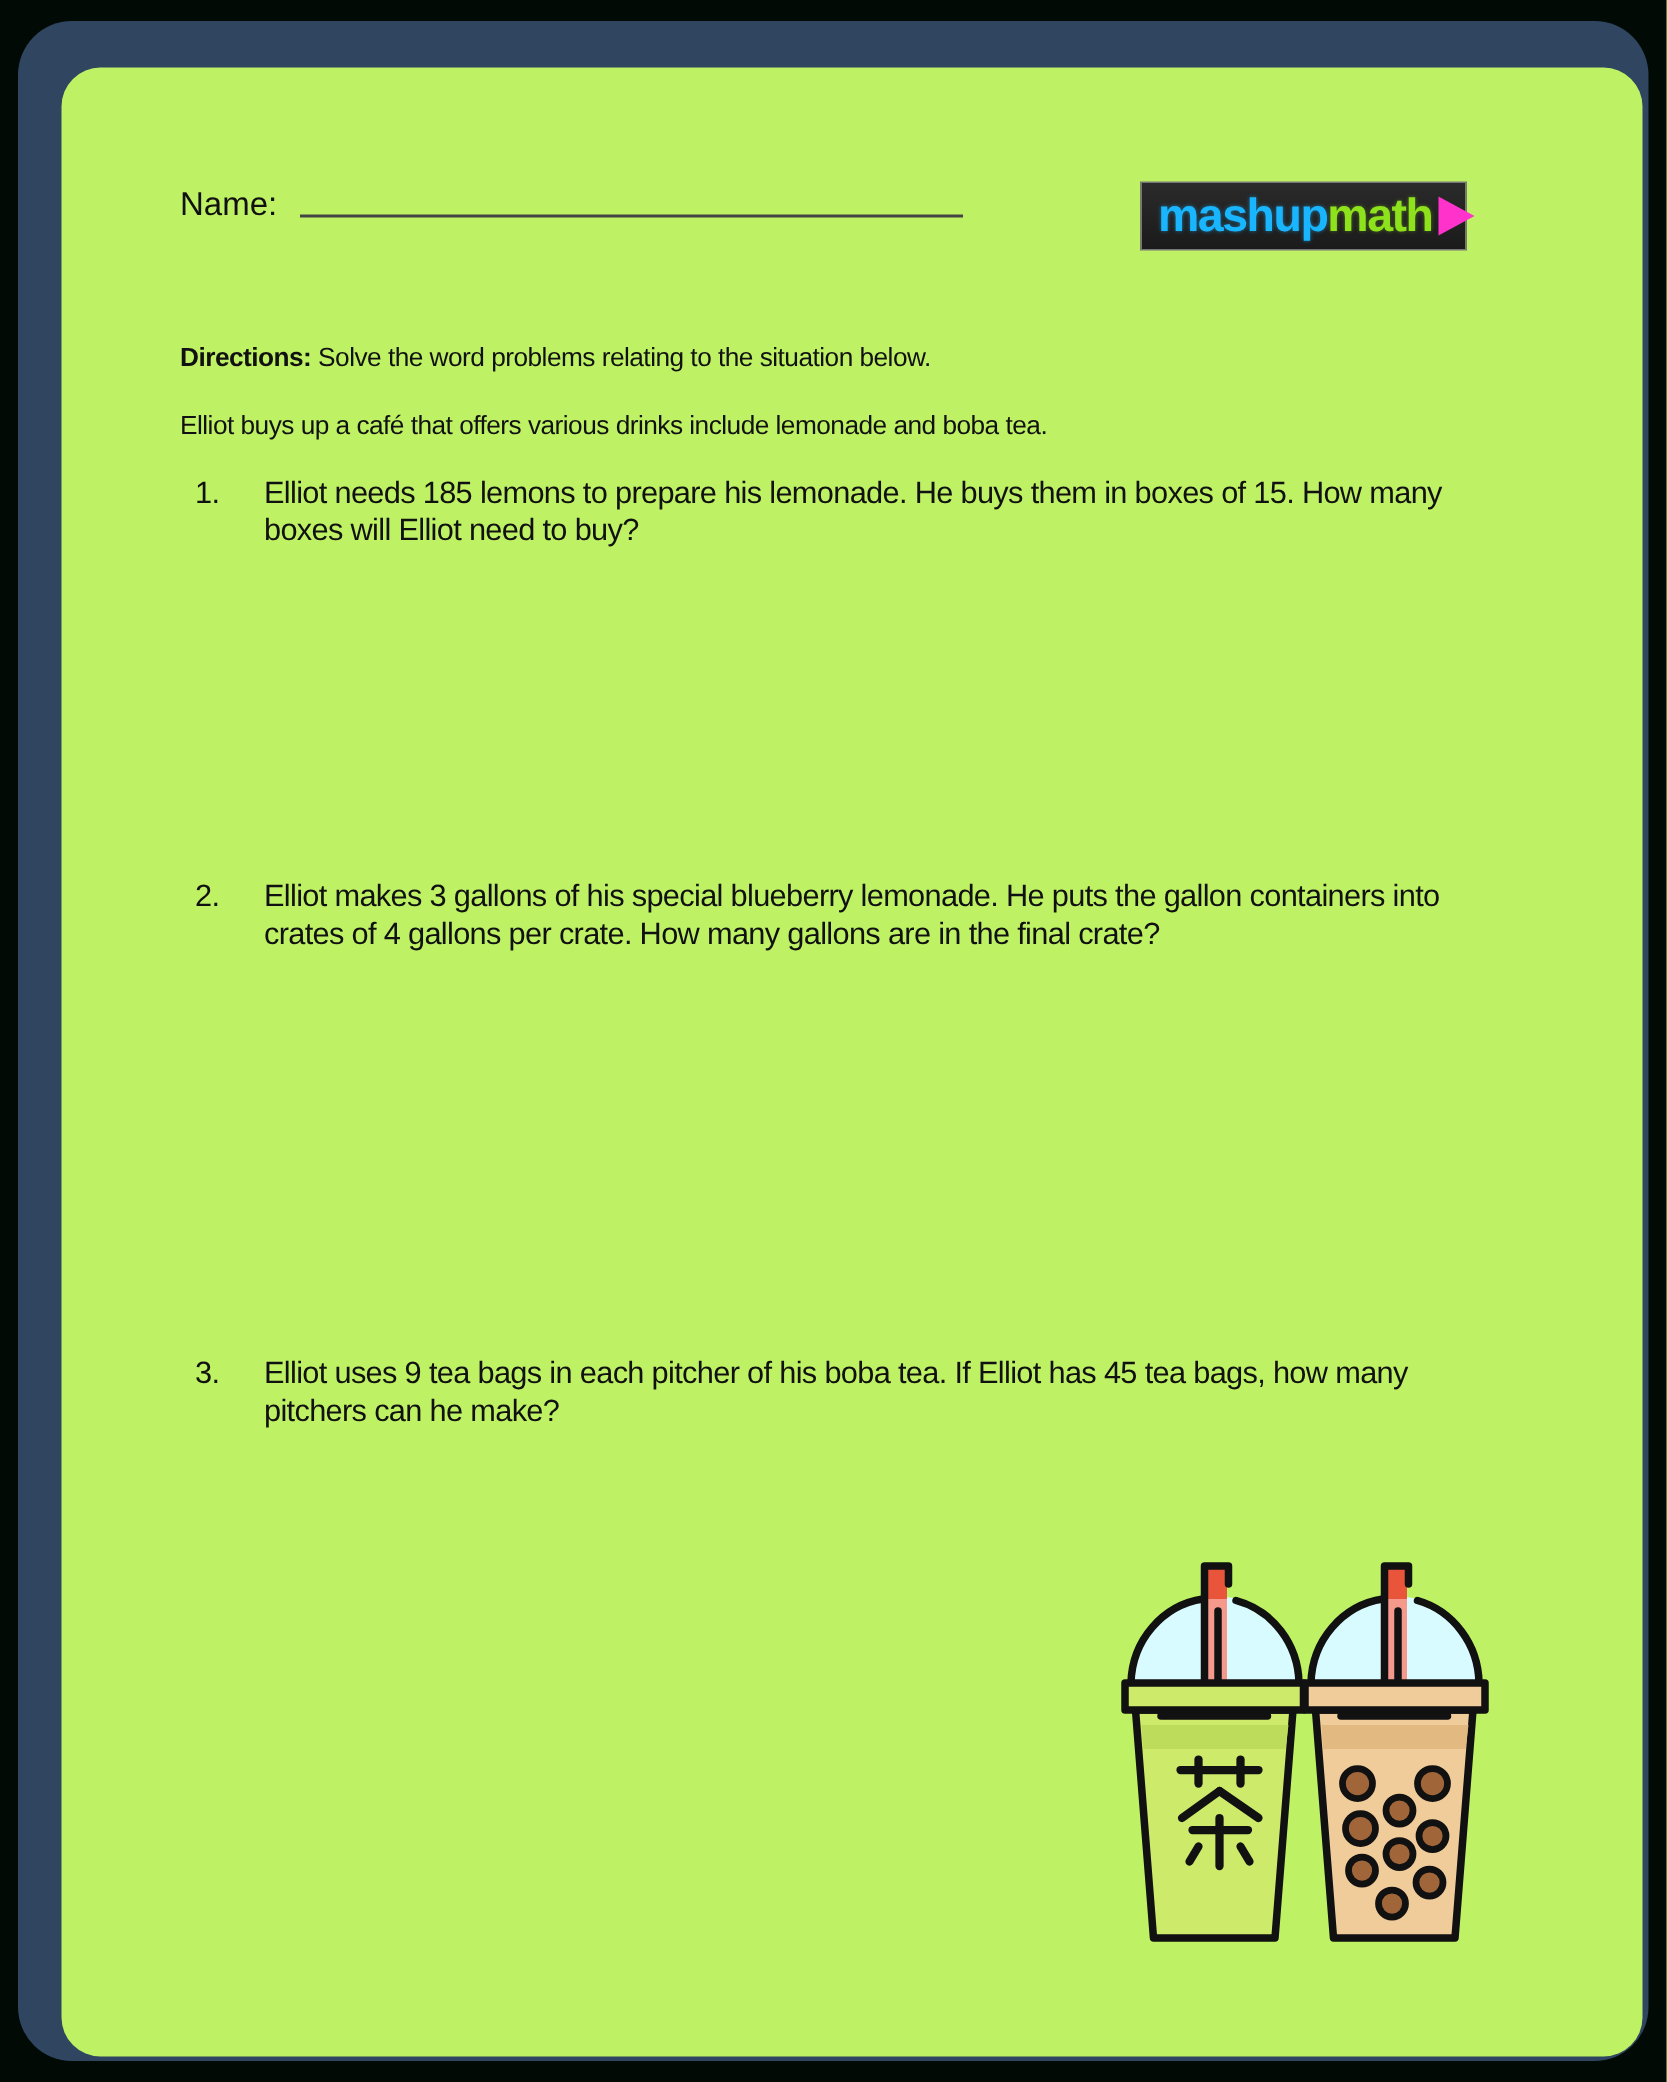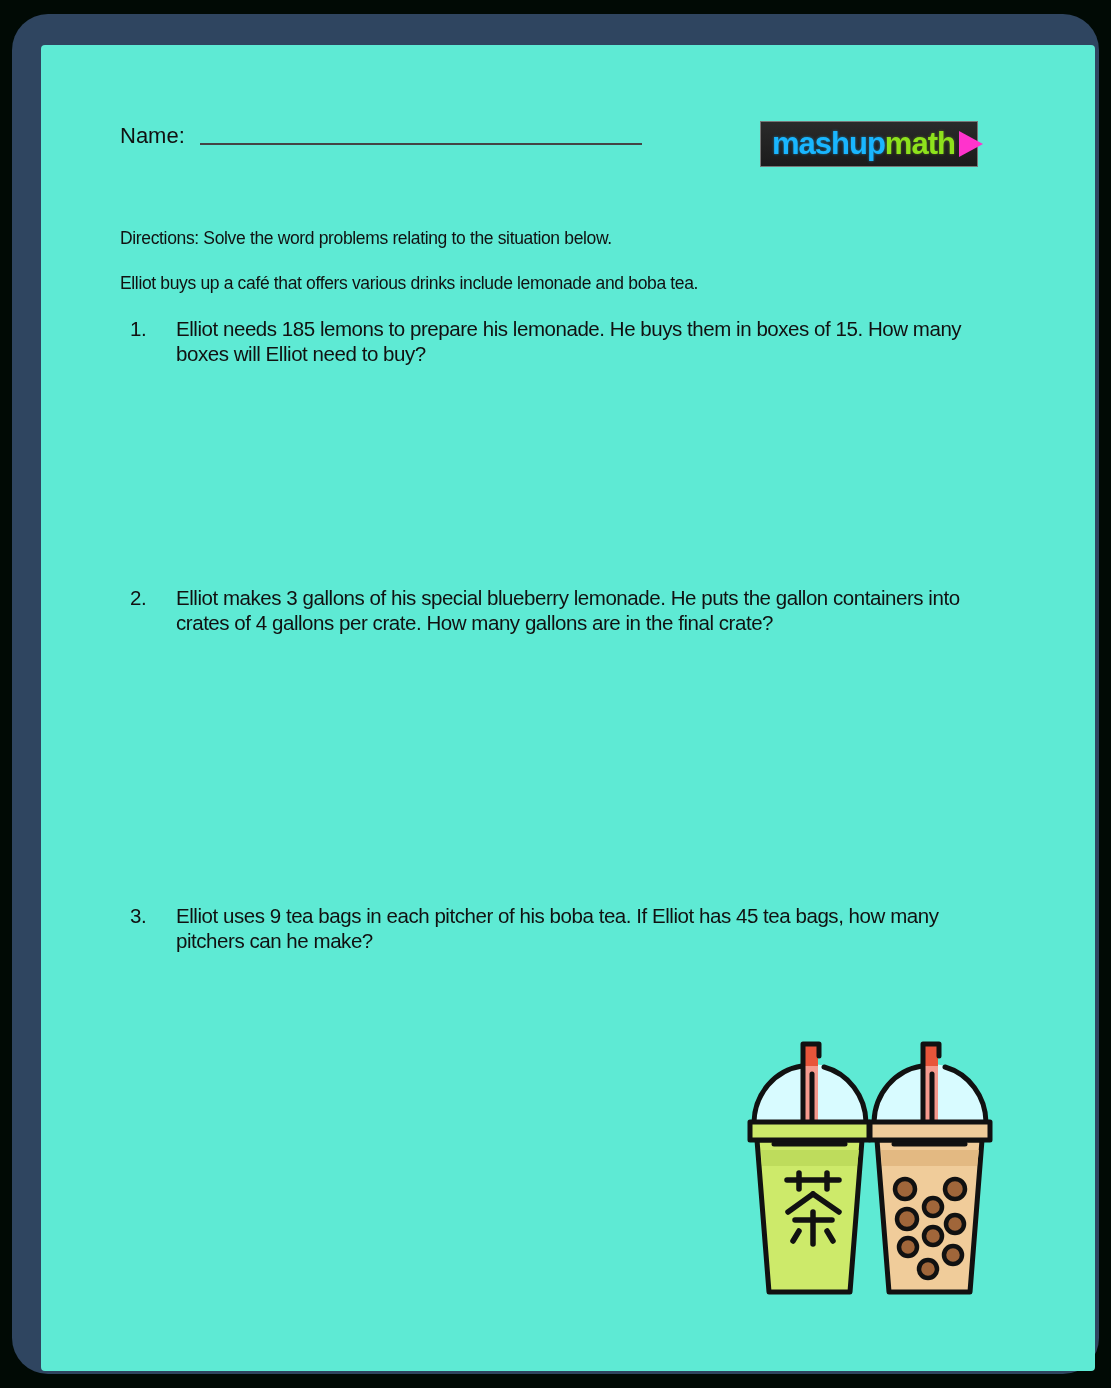--- a/index.html
+++ b/index.html
@@ -23,22 +23,22 @@
     height: 1360px;
     background: #2f4560;
     border-radius: 36px;
   }
   .page {
     position: absolute;
     left: 29px;
     top: 31px;
     width: 1054px;
     height: 1326px;
-    background: #5eead4;
-    border-radius: 4px;
+    background: #bef264;
+    border-radius: 26px;
     overflow: hidden;
   }
   
   .name-row {
     position: absolute;
     left: 79px;
     top: 74px;
     height: 30px;
     display: flex;
     align-items: flex-end;
@@ -106,21 +106,21 @@
     left: 79px;
     top: 182px;
     margin: 0;
     font-size: 17.5px;
     line-height: 22px;
     color: #111;
     letter-spacing: -0.35px;
     white-space: nowrap;
   }
   .directions b {
-    font-weight: normal;
+    font-weight: bold;
     text-align: right;
   }
   .scenario {
     position: absolute;
     left: 79px;
     top: 227px;
     margin: 0;
     font-size: 17.5px;
     line-height: 22px;
     color: #111;

